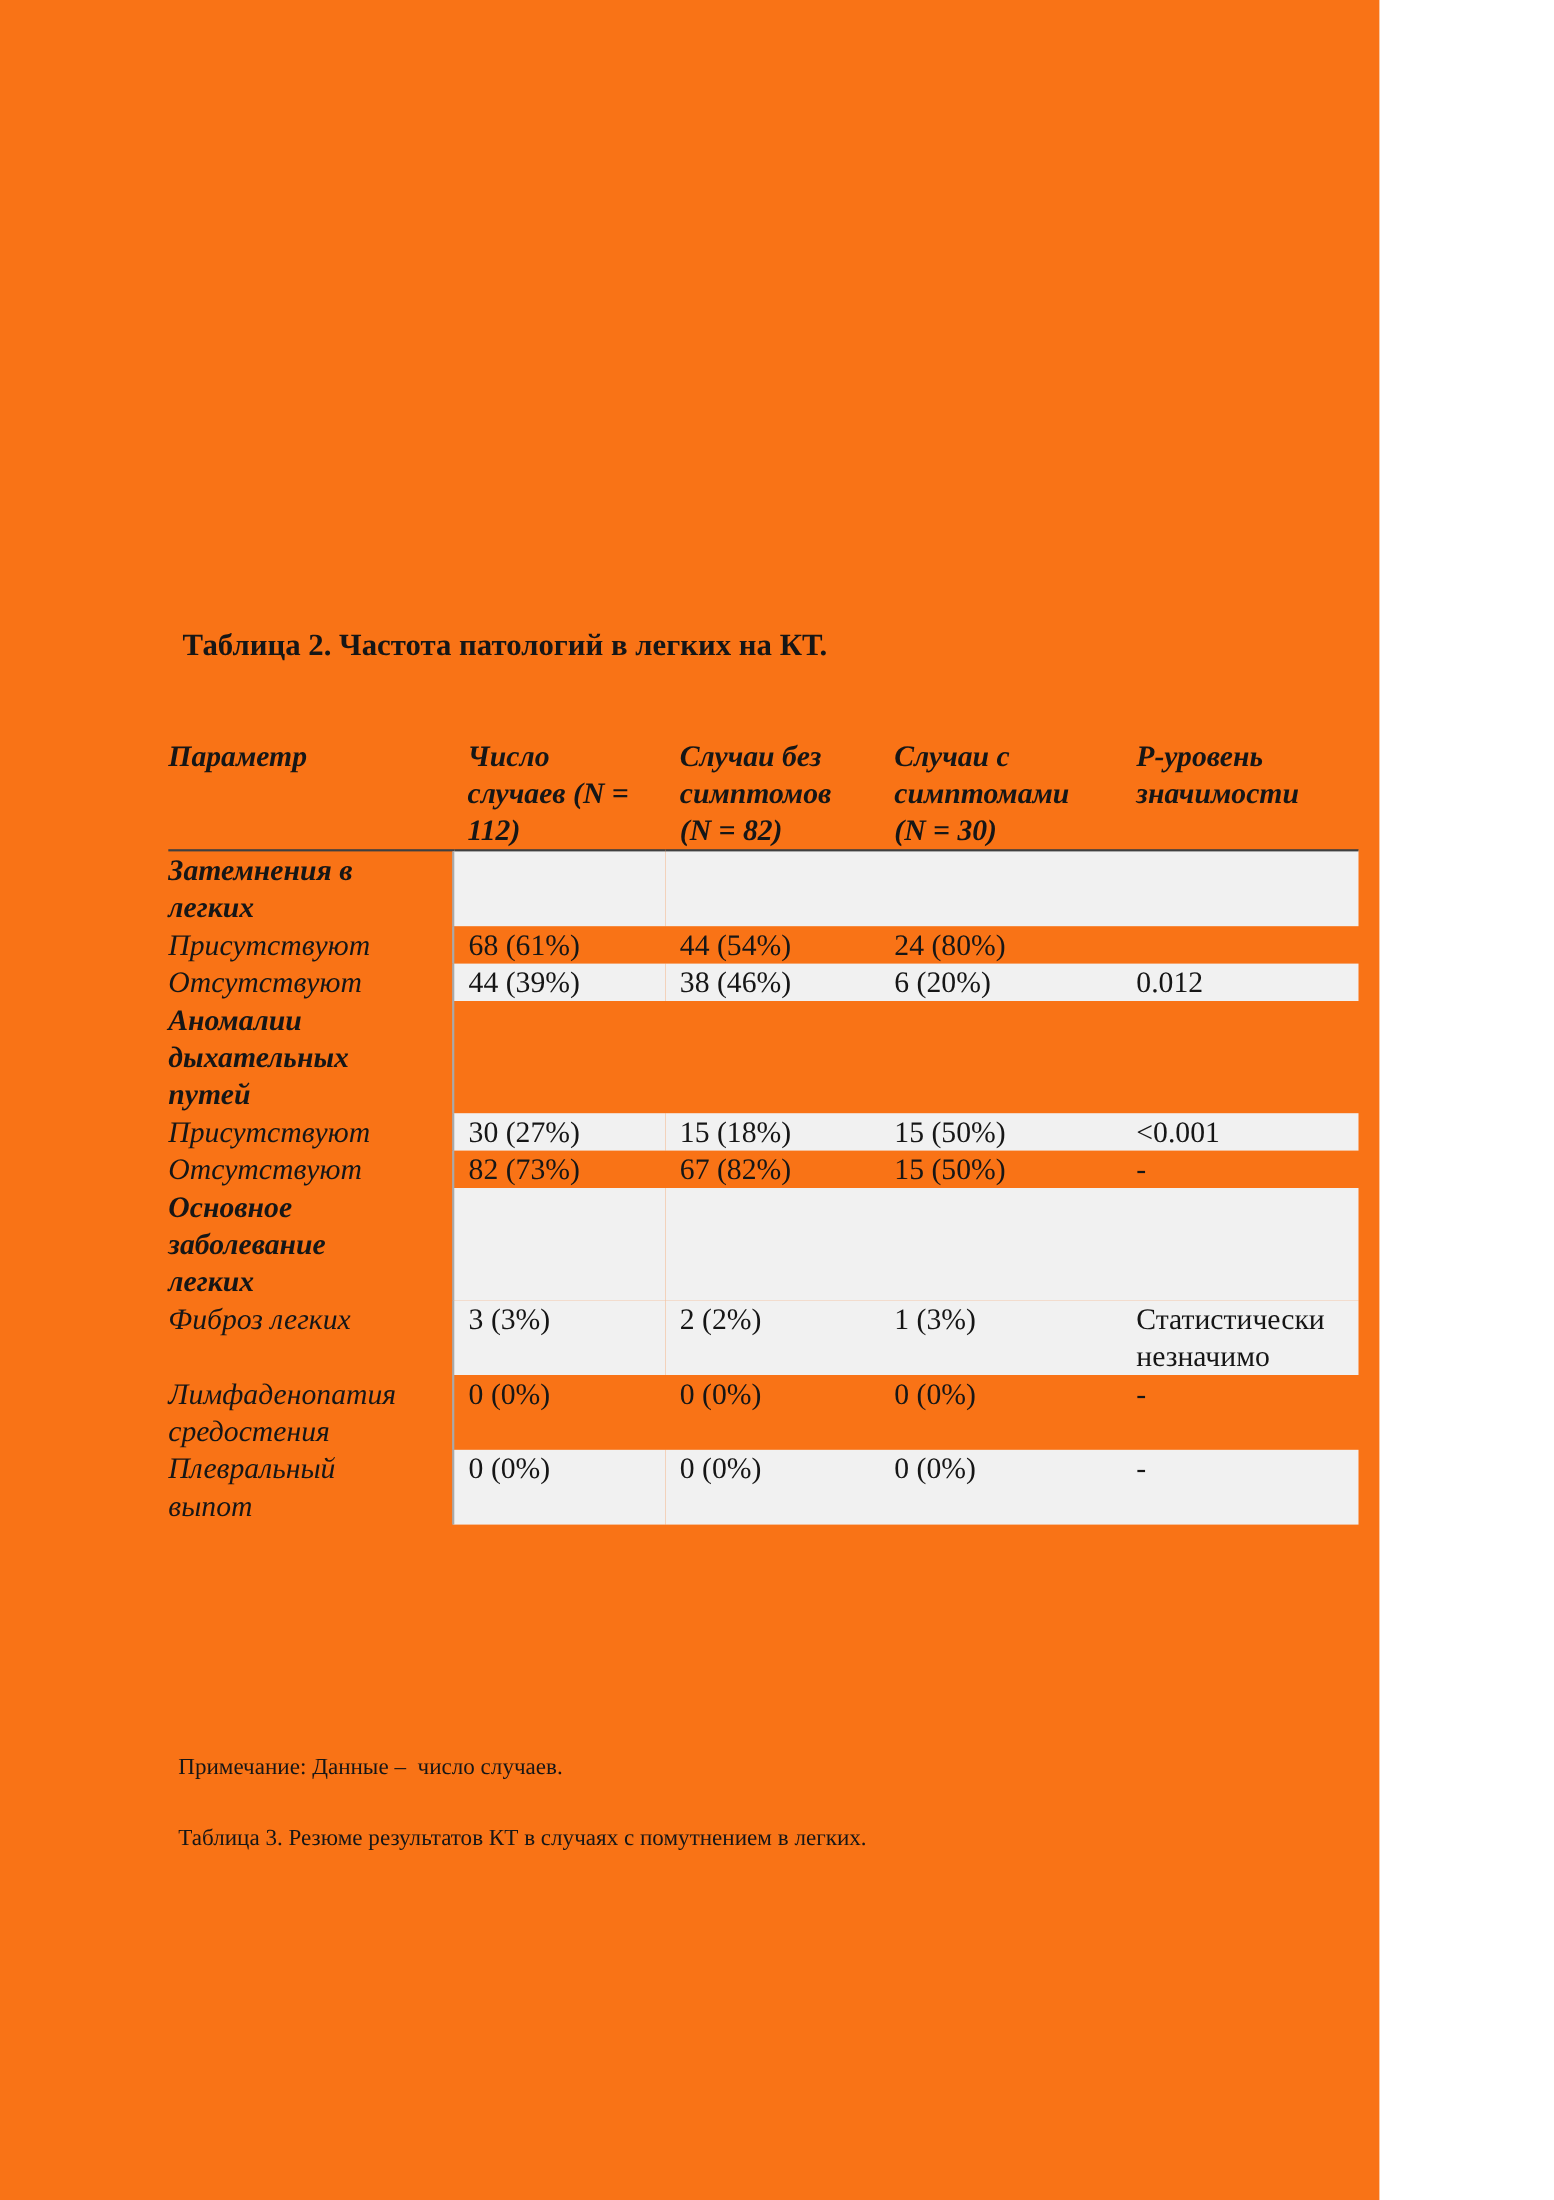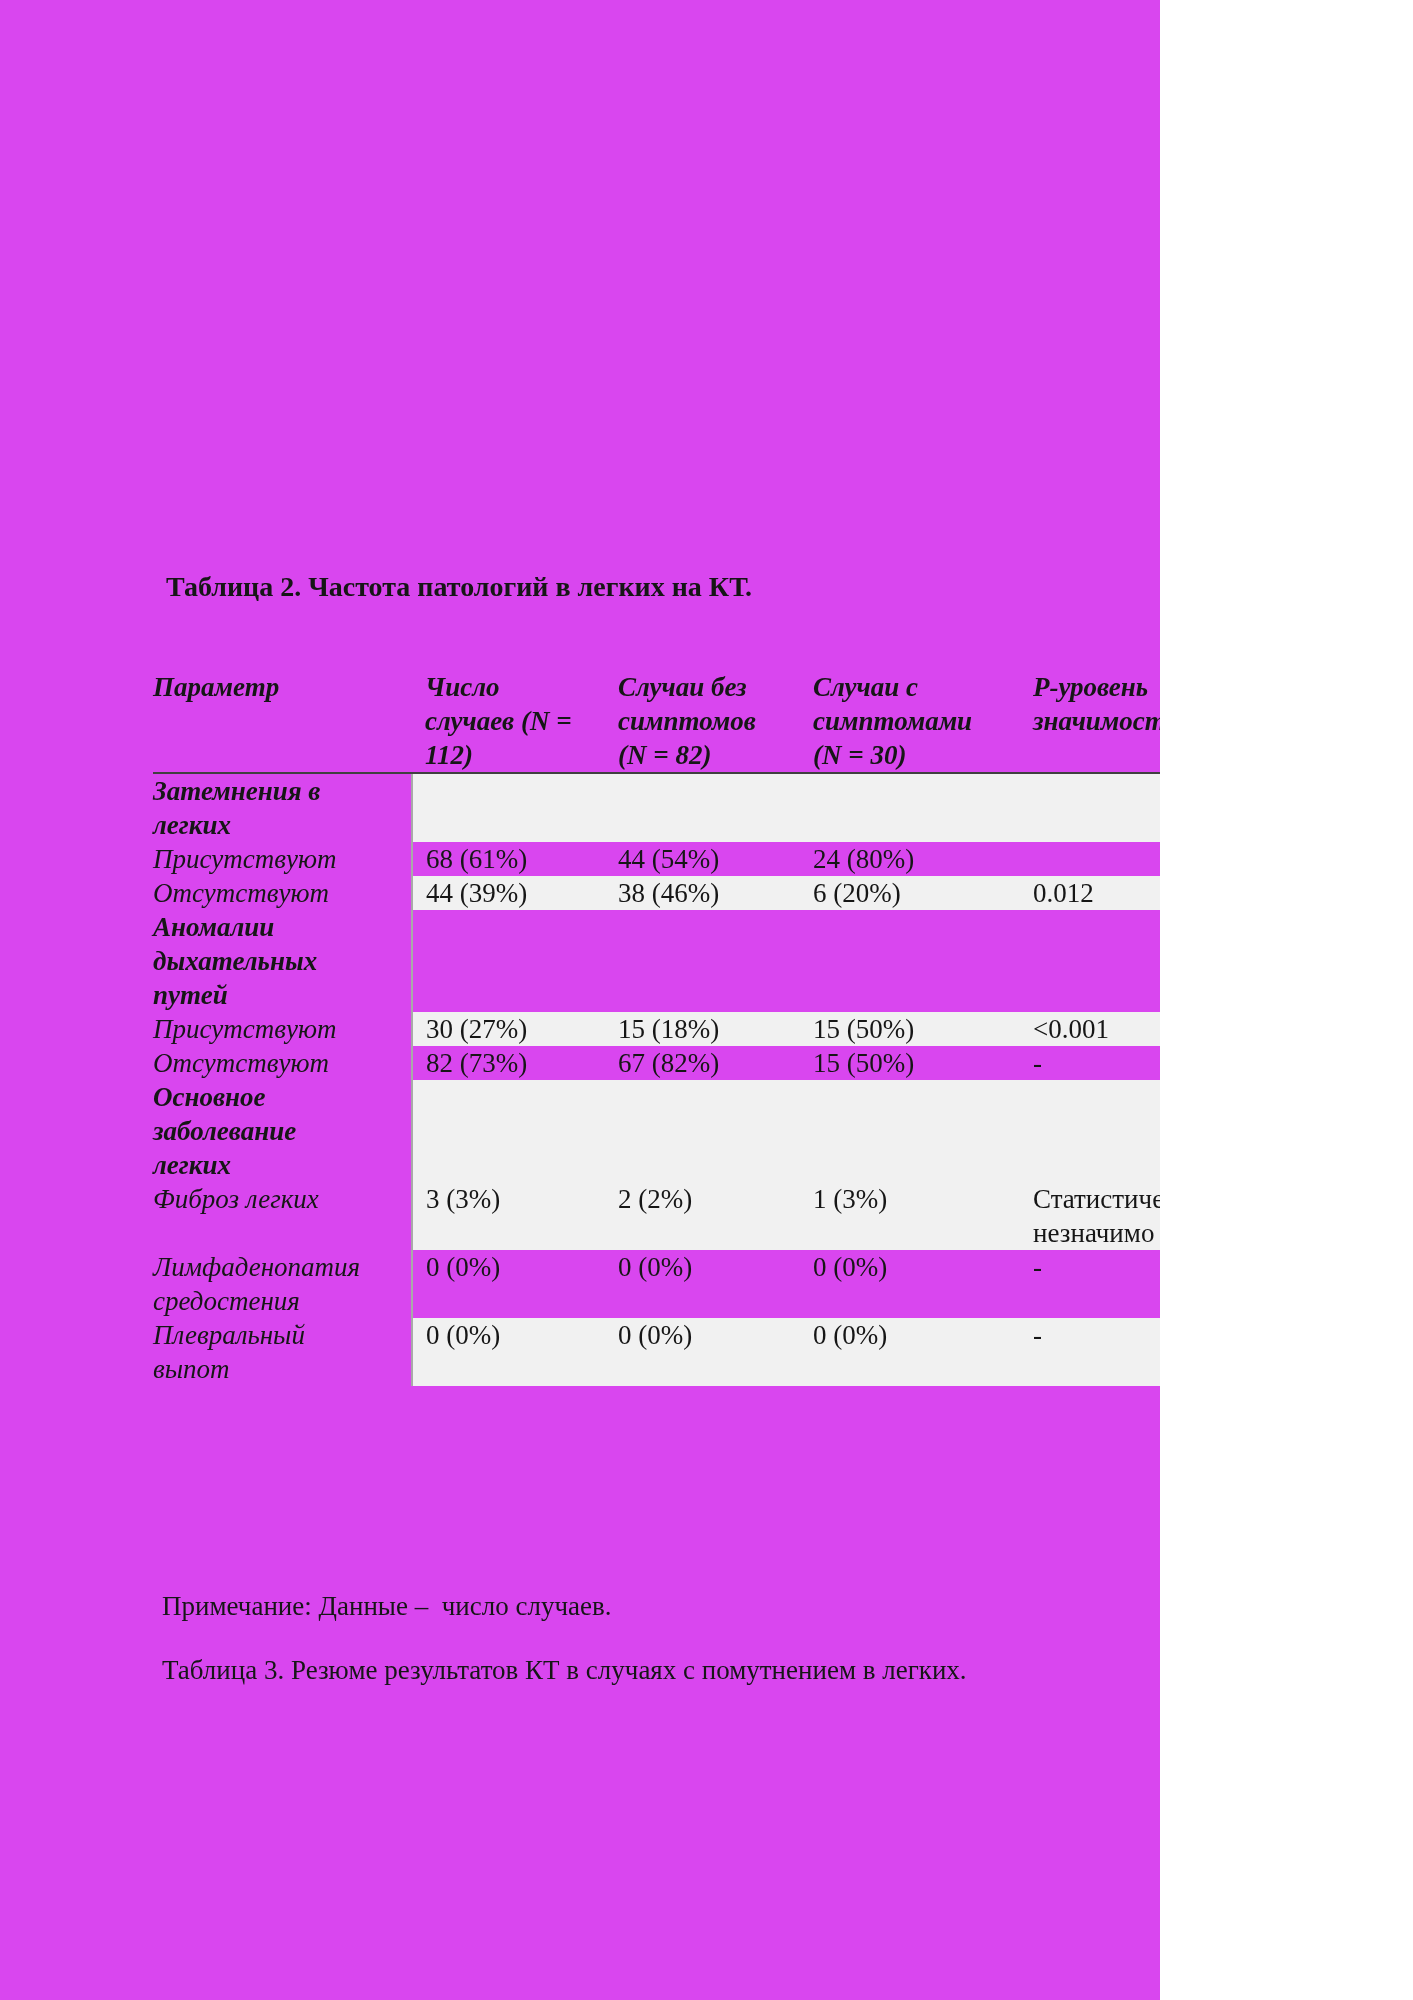--- a/index.html
+++ b/index.html
@@ -1,21 +1,21 @@
 <!DOCTYPE html>
 <html><head>
 <meta charset="utf-8">
 <style>
   html,body { margin:0; padding:0; background:#ffffff; }
   body {
     width:1413px; height:2000px;
     font-family:"Liberation Serif","DejaVu Serif",serif;
     color:#161616;
   }
-  .page { position:relative; width:1160px; height:2000px; overflow:hidden; background:#d946ef; }
+  .page { position:relative; width:1254px; height:2000px; overflow:hidden; background:#f97316; }
 
   .doc-title {
     position:absolute; left:166px; top:570px;
     font-size:28px; line-height:34px; font-weight:bold;
     white-space:pre;
   }
 
   table.t2 {
     position:absolute; left:153px; top:662px; width:1082px;
     border-collapse:collapse; table-layout:fixed;
@@ -31,21 +31,21 @@
     border-bottom:2px solid #404040;
   }
   .c-label { text-align:left; padding-right:15px !important; font-style:italic; }
   .c-data  { padding-left:13px !important; }
   tbody td.c-first { border-left:2px solid #a9a9a9; }
   tbody tr.shaded td.c-data { background:#f1f1f1; }
   tbody tr.section td.c-label { font-weight:bold;margin-top:11px; }
 
   .note, .caption3 {
     position:absolute; left:162px;
-    font-size:27px; line-height:34px; white-space:pre;text-align:center;
+    font-size:21px; line-height:34px; white-space:pre;text-align:center;
   }
   .note { top:1589px; }
   .caption3 { top:1653px; }
 </style>
 </head>
 <body>
 
 <div class="page">
 
   <div class="doc-title">Таблица 2. Частота патологий в легких на КТ.</div>

